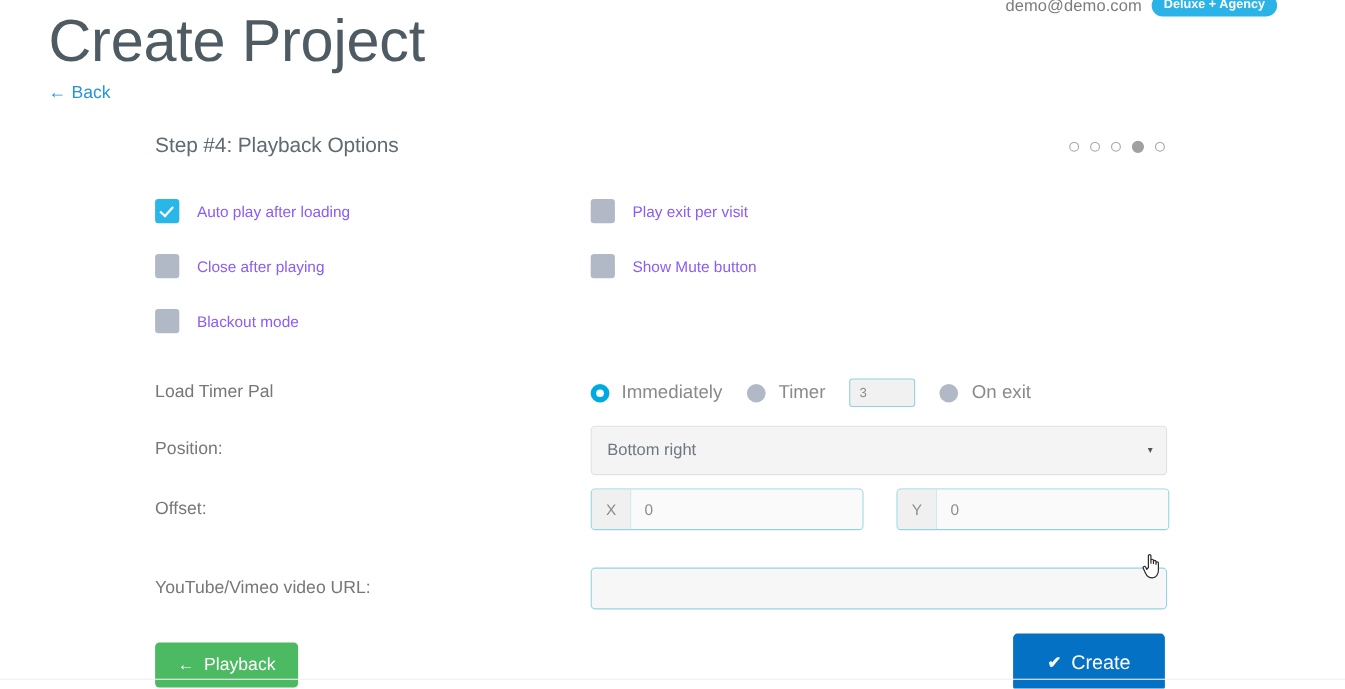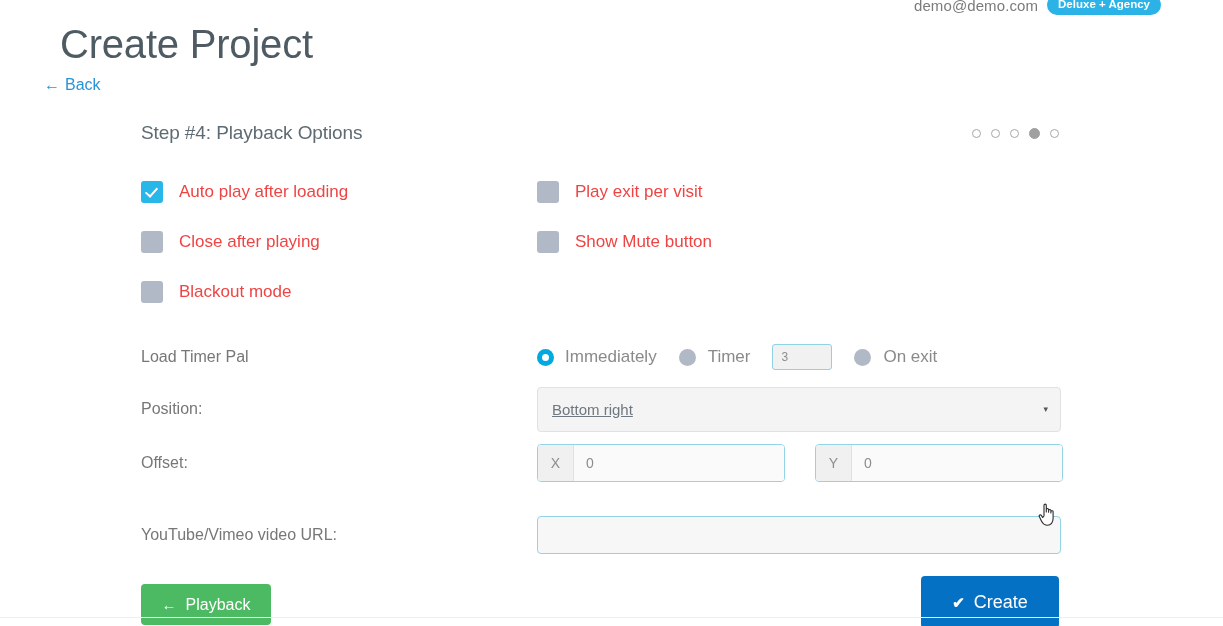--- a/index.html
+++ b/index.html
@@ -40,25 +40,25 @@
     border-radius: 11px;
     line-height: 1;
     white-space: nowrap;
   }
 
   
   .page-title {
     position: absolute;
     left: 44px;
     top: 6px;
-    font-size: 40px;
+    font-size: 54px;
     font-weight: normal;
     color: #4f5b63;
     letter-spacing: -.2px;
-    margin: 16px;
+    margin: 0;
   }
   .back-link {
     position: absolute;
     left: 44px;
     top: 76px;
     font-size: 16px;
     color: #2a93d6;
     text-decoration: none;
     display: flex;
     align-items: center;
@@ -115,21 +115,21 @@
   .check-box.checked { background: #29b6e8; }
   .check-box.checked::after {
     content: "";
     position: absolute;
     left: 7px; top: 4px;
     width: 5px; height: 10px;
     border: solid #ffffff;
     border-width: 0 2.4px 2.4px 0;
     transform: rotate(42deg);
   }
-  .check-label { font-size: 17px; color: #ef4444; }
+  .check-label { font-size: 14px; color: #8b5cf6; }
 
   
   .field-row {
     display: flex;
     align-items: center;
     min-height: 50px;
   }
   .field-label {
     width: 396px;
     flex: 0 0 auto;
@@ -191,21 +191,20 @@
     height: 100%;
     box-sizing: border-box;
     border: 1px solid #e1e1e1;
     border-radius: 4px;
     background: #f4f4f4;
     font-size: 15px;
     color: #6f7780;
     padding: 0 14px;
     display: flex;
     align-items: center;
-    text-decoration: underline;
   }
   .select-caret {
     position: absolute;
     right: 13px;
     top: 50%;
     transform: translateY(-50%);
     font-size: 9px;
     color: #555;
     line-height: 1;
   }

